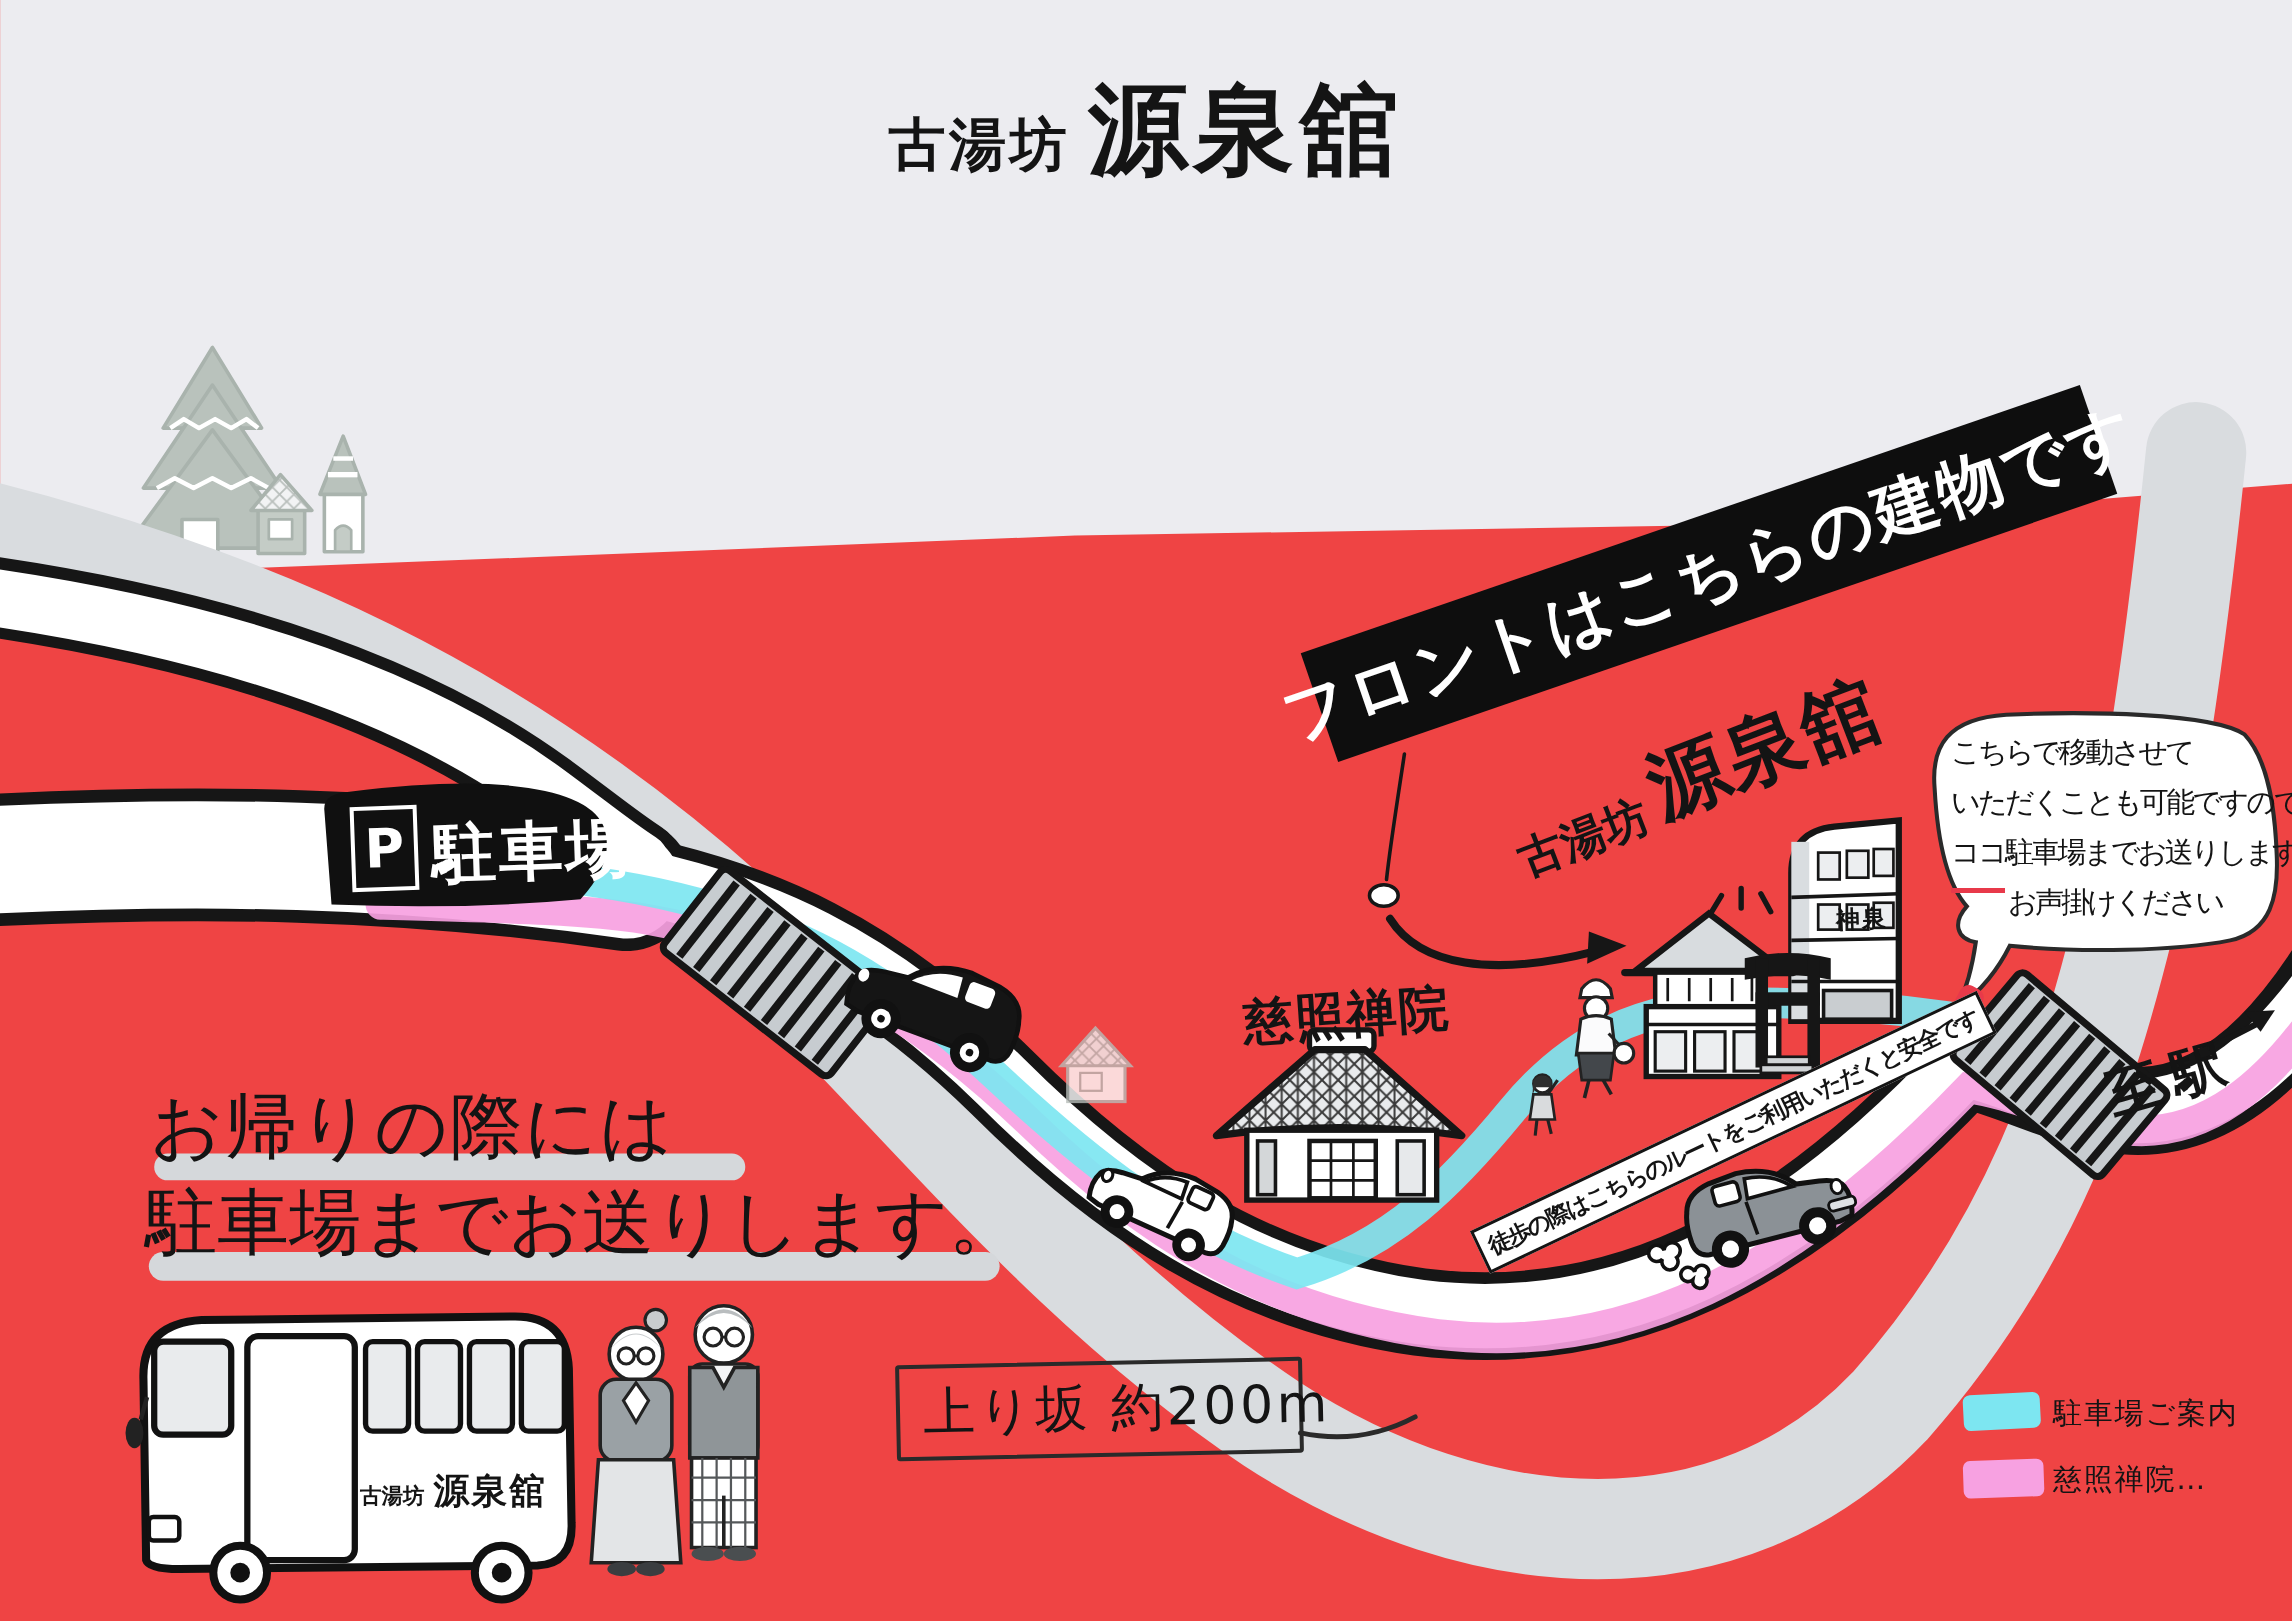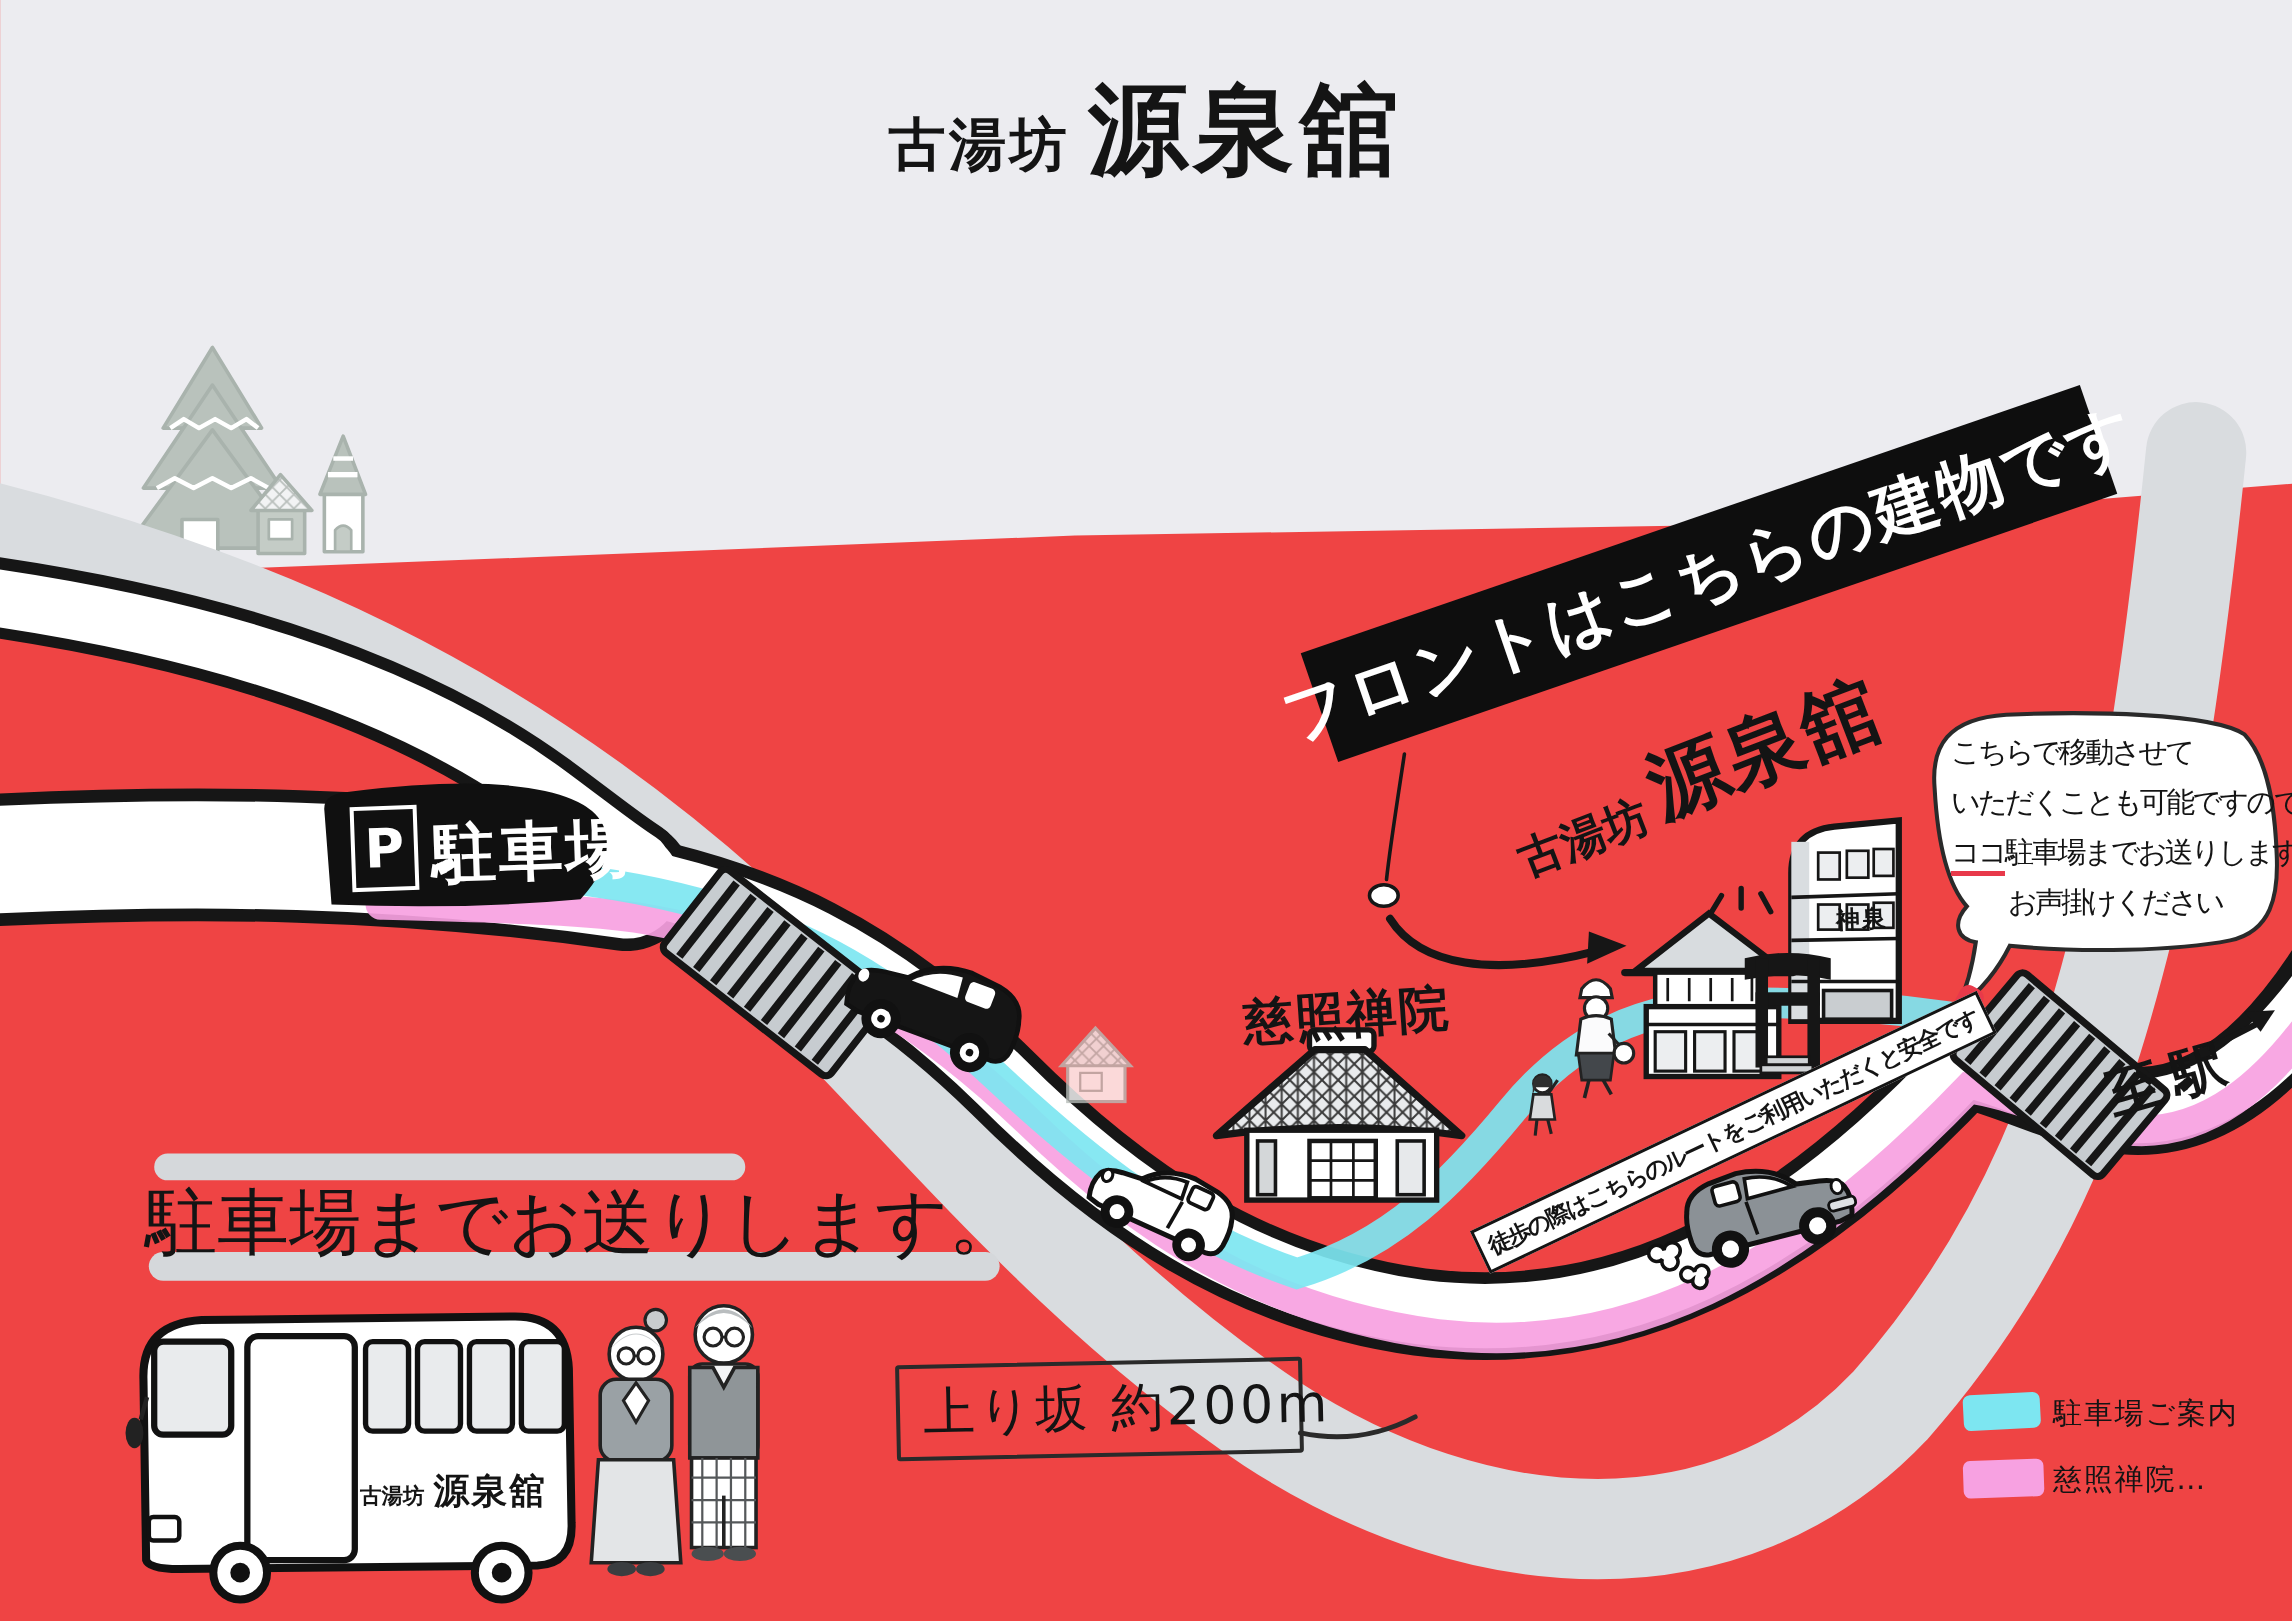--- a/index.html
+++ b/index.html
@@ -13,21 +13,21 @@
   .brand-large{font-size:100px;font-weight:900;letter-spacing:5.4px;}
   .big-title{left:50%;top:184px;transform:translateX(-50%);font-size:244px;font-weight:900;
              letter-spacing:7.2px;line-height:1.05;}
   
   .front-banner{left:1297px;top:516px;width:824px;height:115px;background:#0e0e0e;
       transform:rotate(-19deg);transform-origin:center;display:flex;align-items:center;justify-content:center;
       color:#fff;font-size:65px;font-weight:800;letter-spacing:2.7px;}
   
   .bubble-text{left:1951px;top:727px;width:344px;font-size:29px;font-weight:500;line-height:50px;letter-spacing:-2.7px;}
   .bubble-text .l4{padding-left:57px;}
-  .koko{border-bottom:5.4px solid #e8394a;padding-bottom:2px;}
+  .koko{border-bottom:5.4px solid #e8394a;padding-bottom:19px;}
   
   .p-box{left:351px;top:806px;width:59px;height:77px;border:4.5px solid #fff;display:flex;align-items:center;
          justify-content:center;font-size:54px;font-weight:800;color:#fff;transform:rotate(-2deg);}
   .parking-label{left:432px;top:808px;font-size:64px;font-weight:800;color:#fff;letter-spacing:2.7px;transform:rotate(-2deg);}
   
   .temple-label{left:1243px;top:982px;font-size:50px;font-weight:900;letter-spacing:1.8px;transform:rotate(-4deg);}
   .inn-label{left:1533px;top:788px;height:107px;display:flex;align-items:flex-end;gap:12.5px;
              transform:rotate(-21deg);transform-origin:left bottom;}
   .inn-label .s{font-size:45px;font-weight:900;padding-bottom:5.4px;}
   .inn-label .b{font-size:79px;font-weight:900;letter-spacing:1.8px;}
@@ -383,20 +383,21 @@
 <div class="txt walk-note">
   <span>徒歩の際はこちらのルートをご利用いただくと安全です</span>
 </div>
 
 <div class="txt station">至駅</div>
 
 <div class="txt uphill-box">
   <span>上り坂 約200m</span>
 </div>
 
+<div class="txt note1">お帰りの際には</div>
 <div class="txt note2">駐車場までお送りします。</div>
 
 <div class="txt bus-text">
   <span class="s">古湯坊</span>
   <span class="b">源泉舘</span>
 </div>
 
 <div class="txt legend-walk">駐車場ご案内</div>
 <div class="txt legend-car">慈照禅院…</div>
 

